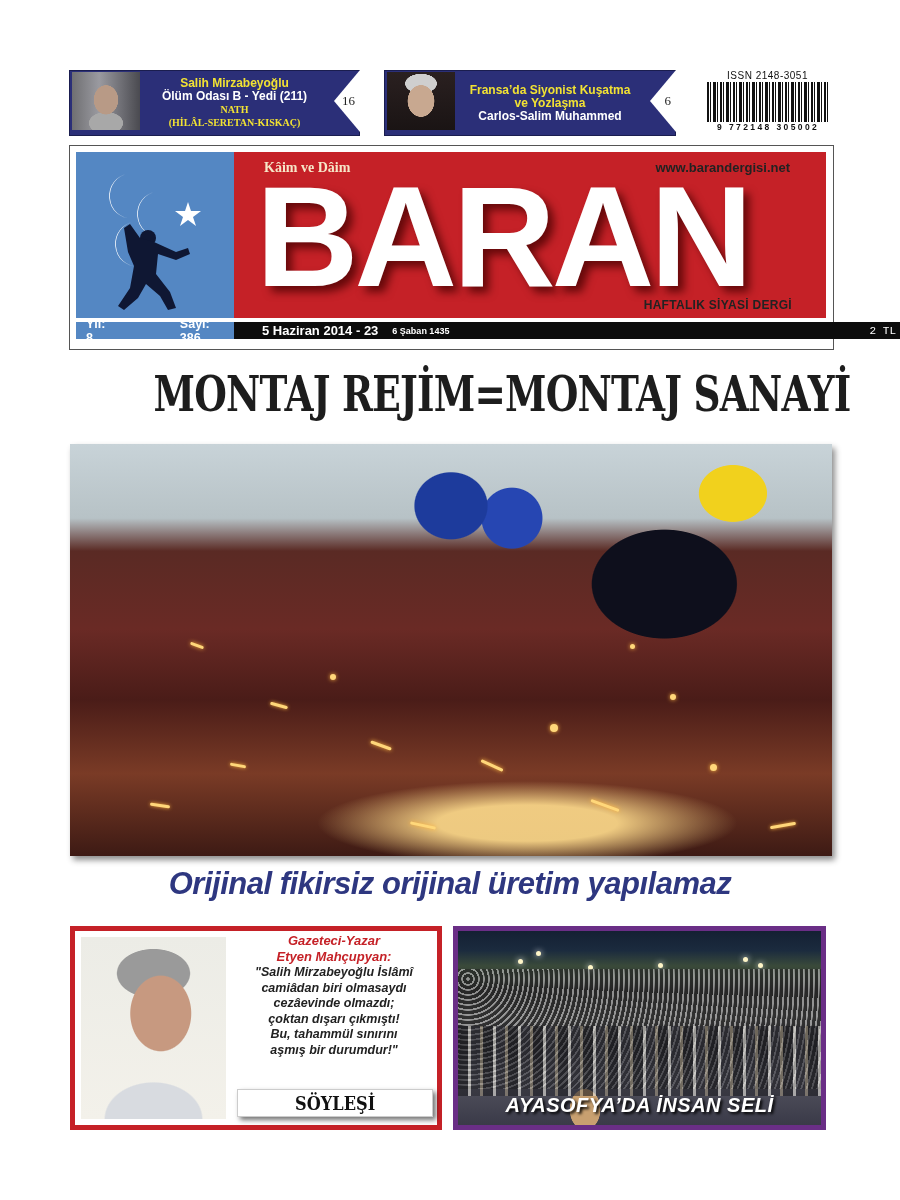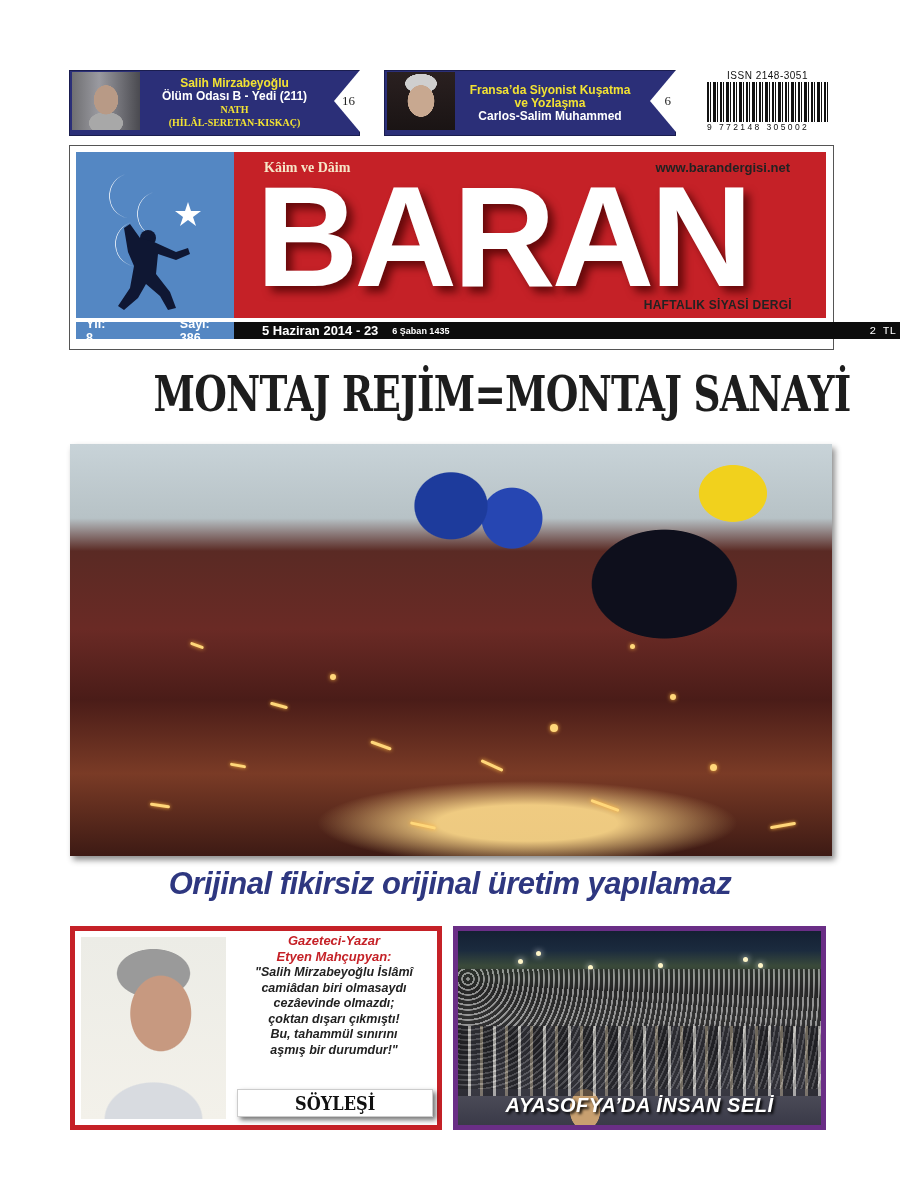--- a/index.html
+++ b/index.html
@@ -15,21 +15,21 @@
   .teaser .page { position: absolute; right: 4px; top: 22px; font-family: "Liberation Serif", serif; font-size: 13px; color: #222; z-index: 2; }
   .yel { color: #f2e233; font-family: "Liberation Sans", sans-serif; font-size: 12px; }
   .wht { color: #ffffff; font-family: "Liberation Sans", sans-serif; font-size: 12px; }
   .ser { color: #f2e233; font-family: "Liberation Serif", serif; font-size: 10px; }
 
   
   .barcode { position: absolute; left: 705px; top: 70px; width: 125px; height: 62px; background:#fff; }
   .issn { font-size: 10px; text-align: center; color: #111; letter-spacing: 0.5px; }
   .bars { height: 40px; margin: 1px 2px 0 2px;
     background: repeating-linear-gradient(90deg, #111 0 2px, #fff 2px 3px, #111 3px 4px, #fff 4px 6px, #111 6px 9px, #fff 9px 10px, #111 10px 11px, #fff 11px 13px); }
-  .ean { font-size: 8.5px; letter-spacing: 2.4px; color: #111; margin-left: 2px; }
+  .ean { font-size: 8.5px; letter-spacing: 2.4px; color: #111; margin-left: 12px; font-weight: bold; }
 
   
   .mast { position: absolute; left: 69px; top: 145px; width: 765px; height: 205px; border: 1.5px solid #555; background: #fff; }
   .mast .blue { position: absolute; left: 6px; top: 6px; width: 158px; height: 166px; background: #5487c3; overflow: hidden; }
   .mast .red { position: absolute; left: 164px; top: 6px; width: 592px; height: 166px; background: #c52127; overflow: hidden; }
   .motto { position: absolute; left: 30px; top: 8px; font-family: "Liberation Serif", serif; font-weight: bold; color: #f6e7c8; font-size: 14px; }
   .url { position: absolute; right: 36px; top: 8px; font-weight: bold; color: #222; font-size: 13px; }
   .logo { position: absolute; left: 22px; top: 14px; font-family: "Liberation Sans", sans-serif; font-weight: bold; color: #fff; font-size: 142px; letter-spacing: -4px; line-height: 1;
           text-shadow: 6px 6px 8px rgba(70,0,0,0.75); }
   .tagline { position: absolute; right: 34px; bottom: 6px; font-weight: bold; font-size: 12px; color: #222; letter-spacing: 0.3px; }

